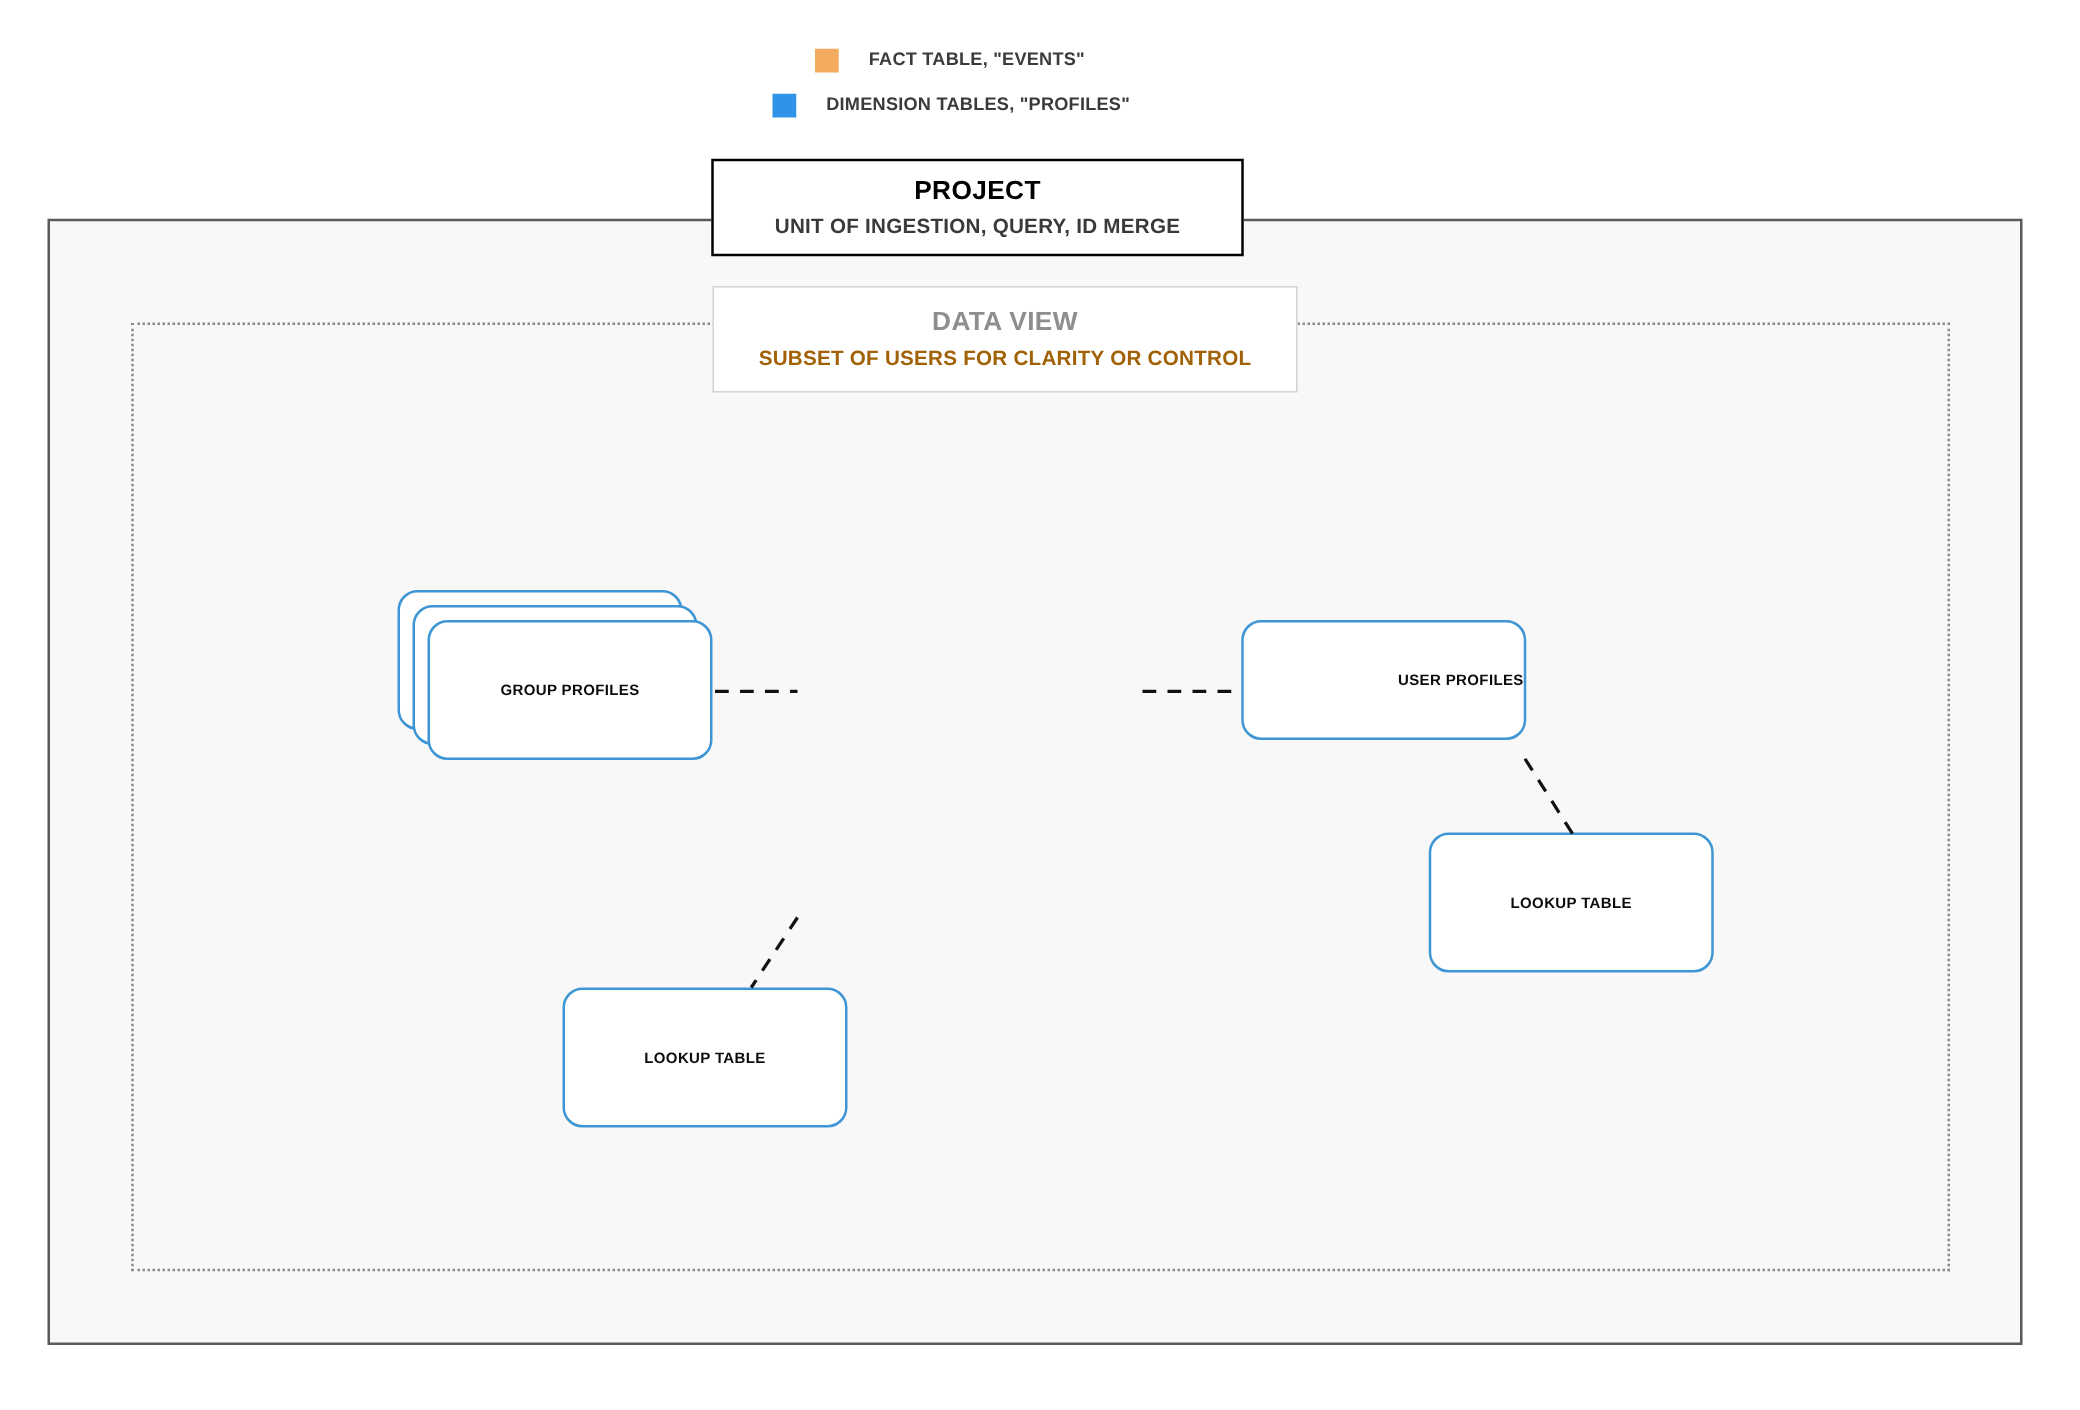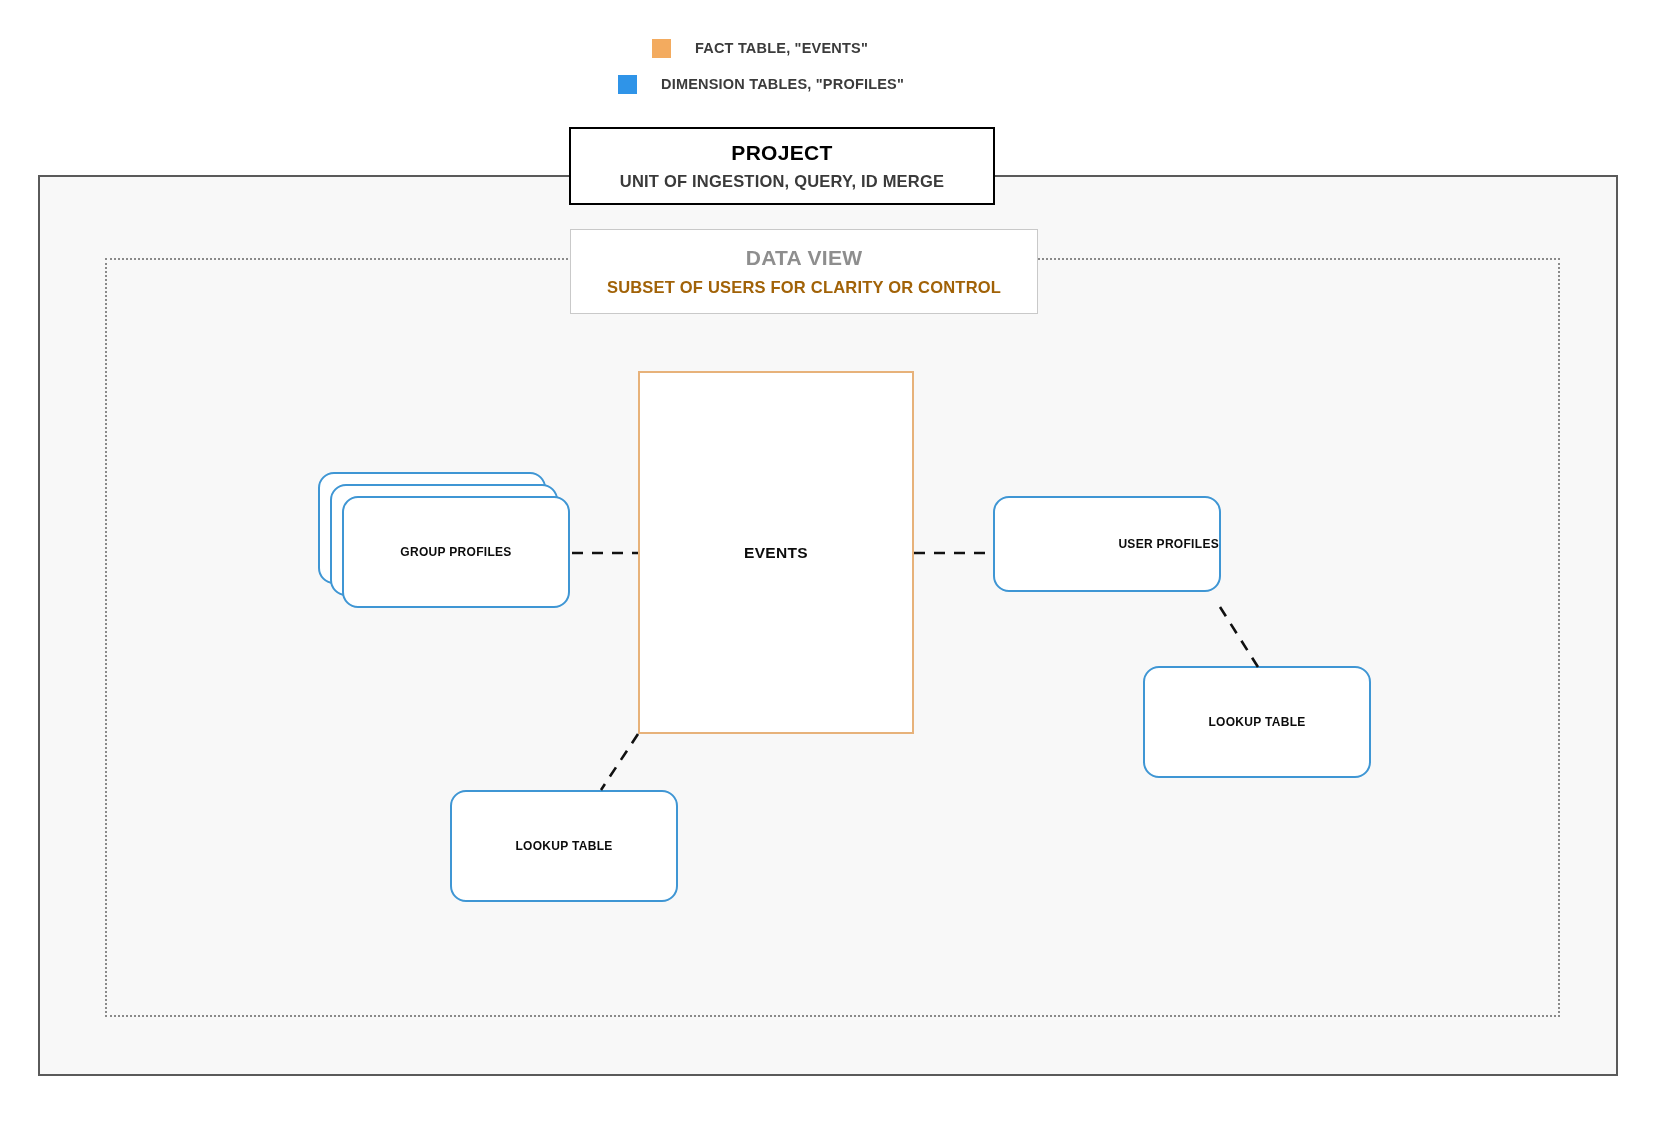--- a/index.html
+++ b/index.html
@@ -206,23 +206,20 @@
   <div class="label-box project-box">
     <div class="title">PROJECT</div>
     <div class="subtitle">UNIT OF INGESTION, QUERY, ID MERGE</div>
   </div>
 
   <div class="label-box dataview-box">
     <div class="title">DATA VIEW</div>
     <div class="subtitle">SUBSET OF USERS FOR CLARITY OR CONTROL</div>
   </div>
 
-  <div class="events-box">
-    <span class="node-label">EVENTS</span>
-  </div>
 
   <div class="card stack-back-2"></div>
   <div class="card stack-back-1"></div>
   <div class="card stack-front">
     <span class="node-label">GROUP PROFILES</span>
   </div>
 
   <div class="card user-profiles-card">
     <span class="node-label">USER PROFILES</span>
   </div>

